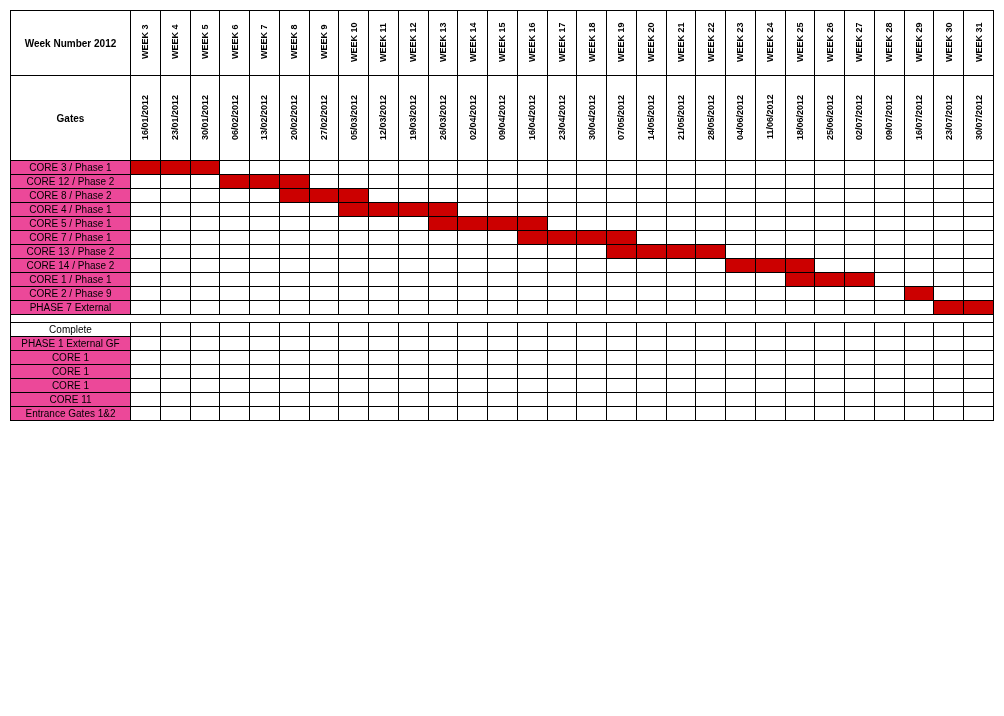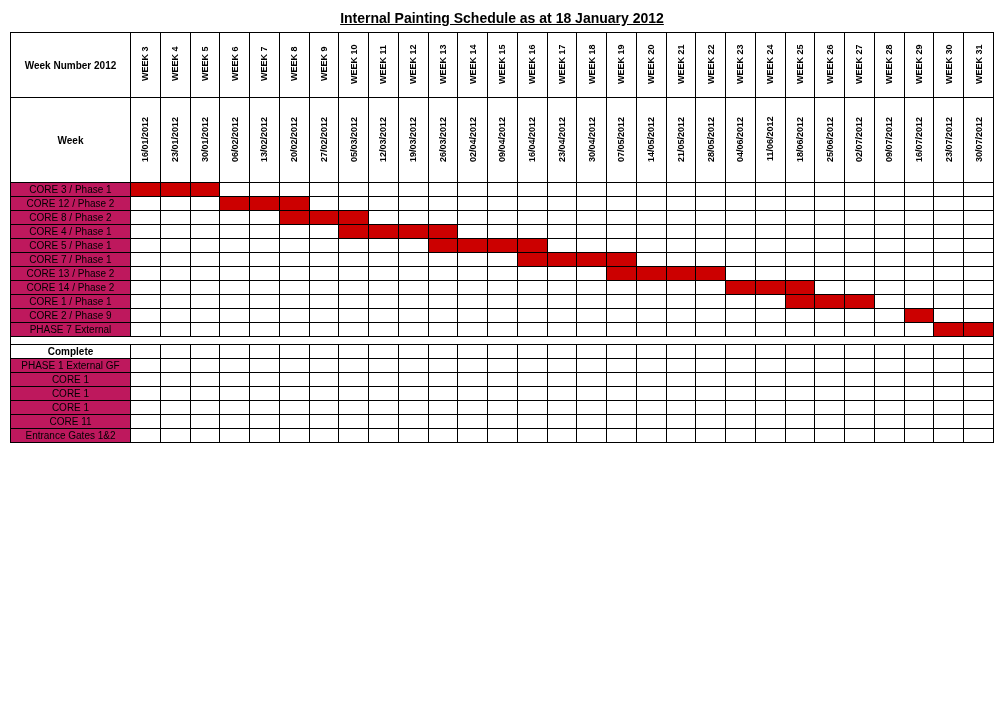--- a/index.html
+++ b/index.html
@@ -53,38 +53,37 @@
     }
     .cell-red {
       background-color: #cc0000;
     }
     .cell-empty {
       background-color: #fff;
     }
     .label-cell {
       text-align: center;
       font-size: 10px;
-      background: #be185d;
+      background: #ec4899;
     }
     .complete-row td {
       font-weight: bold;
     }
     .header-label {
       width: 120px;
       font-size: 10px;
       font-weight: bold;
       vertical-align: middle;
       text-align: center;
     }
   </style>
 </head>
 <body>
 
 <div class="container">
-  <div class="title">Internal Painting Schedule as at 18 January 2012</div>
   <table class="schedule-table">
     <thead>
       <tr>
         <th class="header-label">Week Number 2012</th>
 
       <th><span class="week-header">WEEK 3</span></th>
           <th><span class="week-header">WEEK 4</span></th>
           <th><span class="week-header">WEEK 5</span></th>
           <th><span class="week-header">WEEK 6</span></th>
           <th><span class="week-header">WEEK 7</span></th>
@@ -107,21 +106,21 @@
           <th><span class="week-header">WEEK 24</span></th>
           <th><span class="week-header">WEEK 25</span></th>
           <th><span class="week-header">WEEK 26</span></th>
           <th><span class="week-header">WEEK 27</span></th>
           <th><span class="week-header">WEEK 28</span></th>
           <th><span class="week-header">WEEK 29</span></th>
           <th><span class="week-header">WEEK 30</span></th>
           <th><span class="week-header">WEEK 31</span></th>
         </tr>
       <tr>
-        <th class="header-label">Week</th>
+        <th class="header-label">Gates</th>
 
       <th><span class="date-header">16/01/2012</span></th>
           <th><span class="date-header">23/01/2012</span></th>
           <th><span class="date-header">30/01/2012</span></th>
           <th><span class="date-header">06/02/2012</span></th>
           <th><span class="date-header">13/02/2012</span></th>
           <th><span class="date-header">20/02/2012</span></th>
           <th><span class="date-header">27/02/2012</span></th>
           <th><span class="date-header">05/03/2012</span></th>
           <th><span class="date-header">12/03/2012</span></th>
@@ -497,21 +496,21 @@
           <td class="cell-empty"></td>
           <td class="cell-empty"></td>
           <td class="cell-empty"></td>
           <td class="cell-red"></td>
           <td class="cell-red"></td>
         </tr>
         <tr>
           <td colspan="30" style="height: 8px; border: 1px solid rgb(0, 0, 0);"></td>
         </tr>
         <tr class="complete-row">
-          <td style="font-weight: bold;">Complete</td>
+          <td style="font-weight: normal;">Complete</td>
           <td class="cell-empty"></td>
           <td class="cell-empty"></td>
           <td class="cell-empty"></td>
           <td class="cell-empty"></td>
           <td class="cell-empty"></td>
           <td class="cell-empty"></td>
           <td class="cell-empty"></td>
           <td class="cell-empty"></td>
           <td class="cell-empty"></td>
           <td class="cell-empty"></td>

